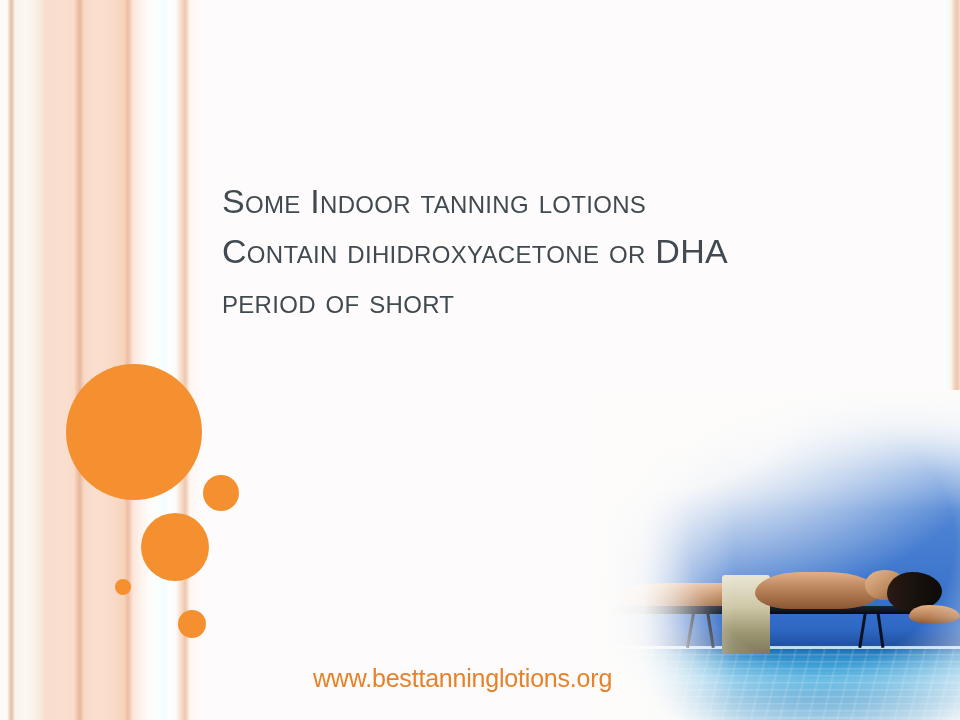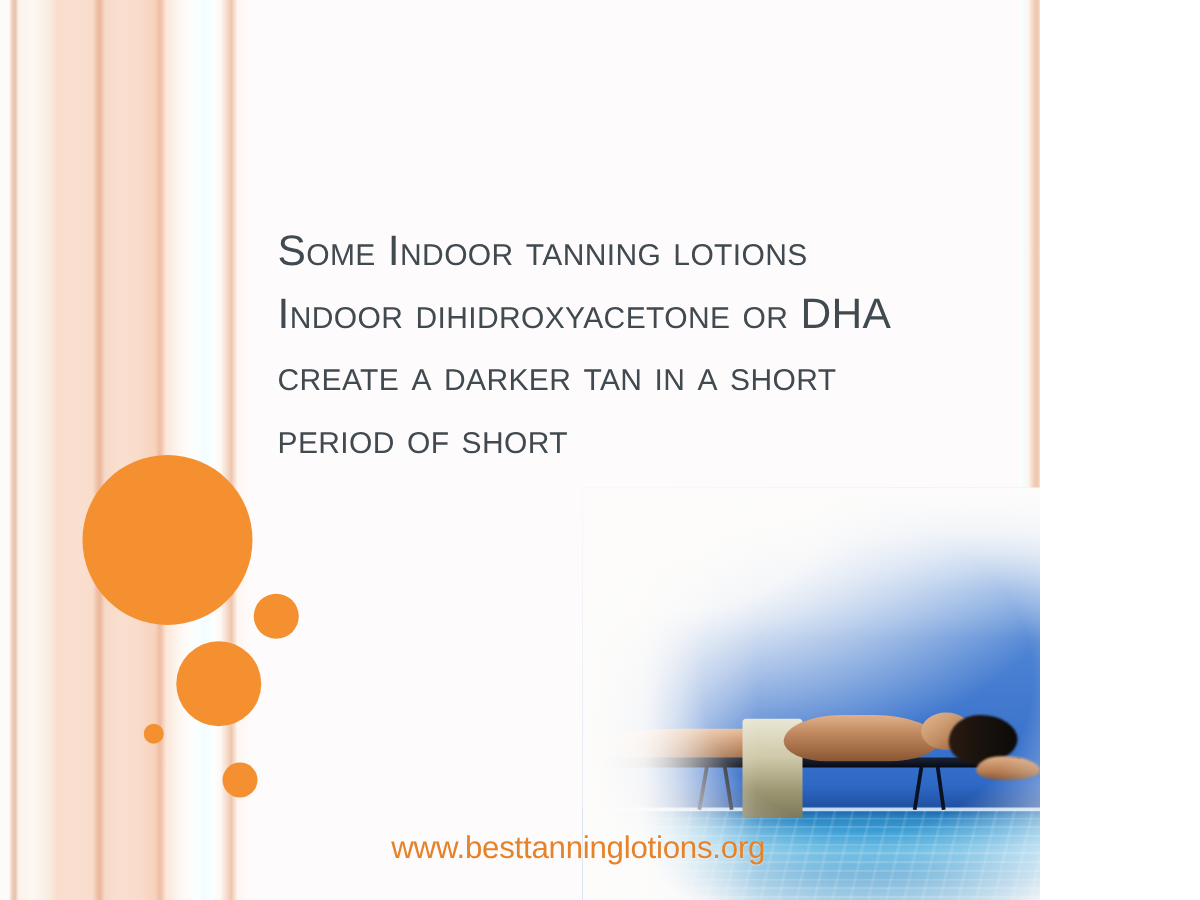--- a/index.html
+++ b/index.html
@@ -2,21 +2,21 @@
 <html><head>
 <meta charset="utf-8">
 <style>
   html, body {
     margin: 0;
     padding: 0;
     background: #ffffff;
   }
   #slide {
     position: relative;
-    width: 832px;
+    width: 960px;
     height: 720px;
     overflow: hidden;
     background: #fdfbfb;
     font-family: "Liberation Sans", sans-serif;
   }
 
   
   .edge-right {
     position: absolute;
     top: 0; right: 0;
@@ -312,20 +312,19 @@
   </div>
 
   <div class="circle" style="left:66px; top:364px; width:136px; height:136px;"></div>
   <div class="circle" style="left:203px; top:475px; width:36px; height:36px;"></div>
   <div class="circle" style="left:141px; top:513px; width:68px; height:68px;"></div>
   <div class="circle" style="left:115px; top:579px; width:16px; height:16px;"></div>
   <div class="circle" style="left:178px; top:610px; width:28px; height:28px;"></div>
 
   <div class="headline">
     <span class="ln">Some Indoor tanning lotions</span>
-    <span class="ln"><span>Indoor dihidroxyacetone or </span><span class="caps">DHA</span></span>
-    <span class="ln">create a darker tan in a short</span>
+    <span class="ln"><span>Contain dihidroxyacetone or </span><span class="caps">DHA</span></span>
     <span class="ln">period of short</span>
   </div>
 
   <div class="site-url">www.besttanninglotions.org</div>
 
 </div>
 
 </body></html>

